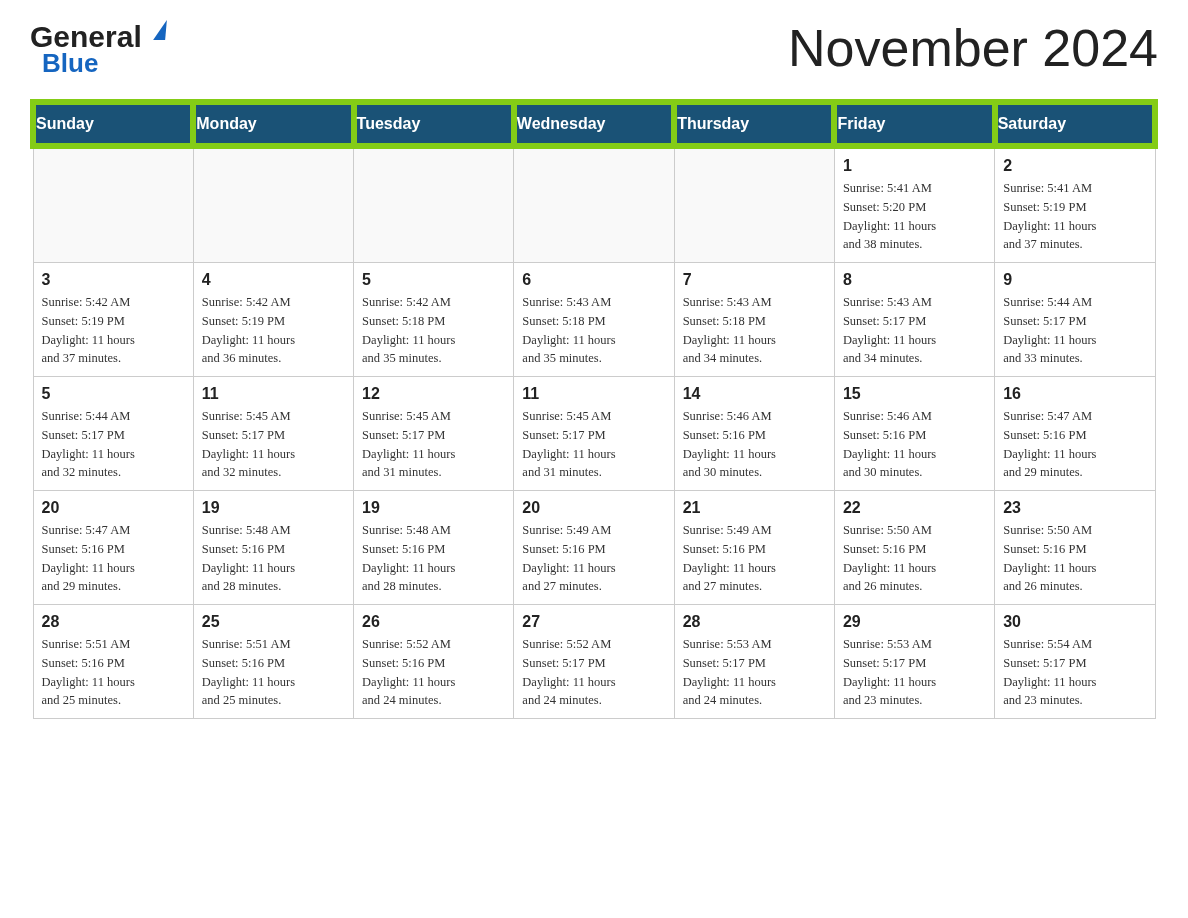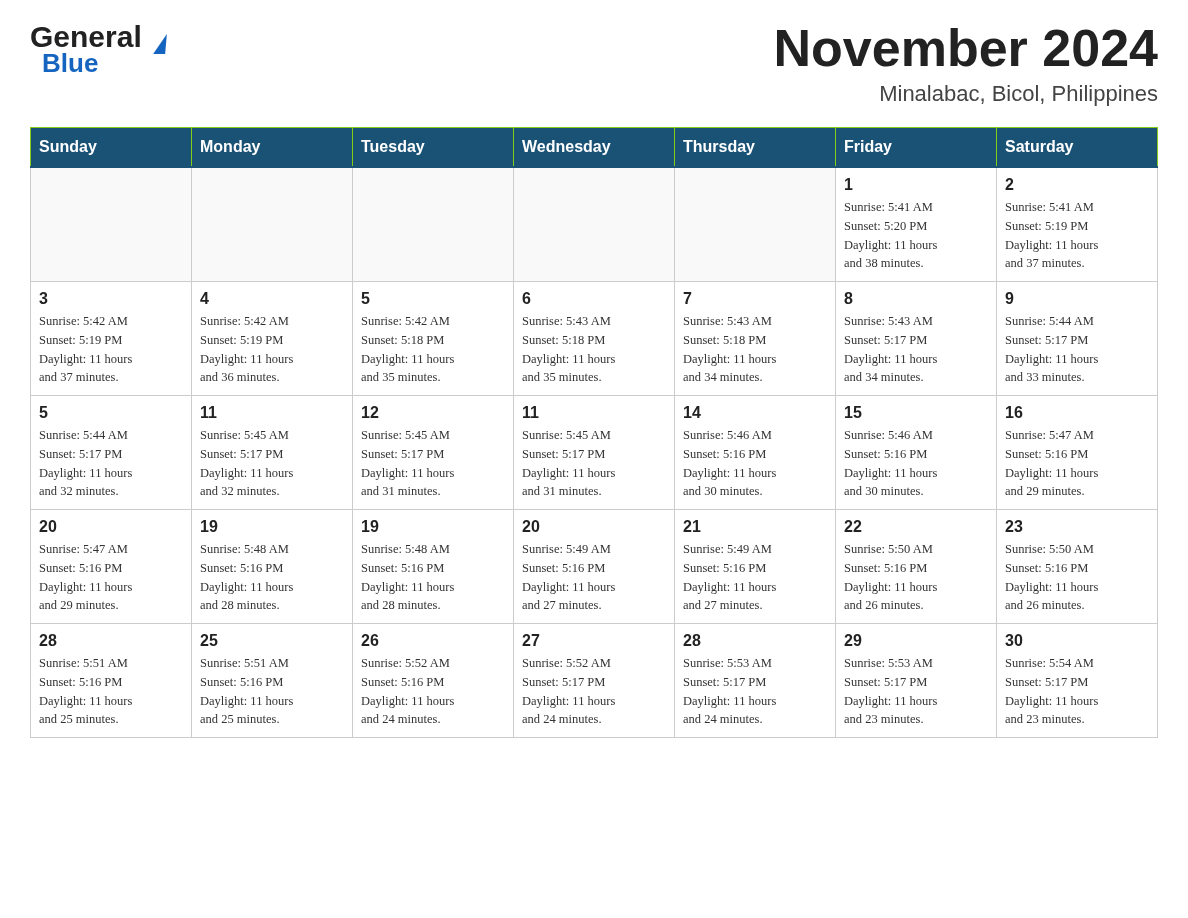--- a/index.html
+++ b/index.html
@@ -14,42 +14,42 @@
       display: flex;
       justify-content: space-between;
       align-items: flex-start;
       margin-bottom: 20px;
     }
     .title-block {
       text-align: right;
     }
     .month-title {
       font-size: 52px;
-      font-weight: bold;
+      font-weight: normal;
       color: #222;
       line-height: 1.1;
     }
     .location-title {
       font-size: 22px;
       color: #444;
       margin-top: 4px;
     }
     .calendar-table {
       width: 100%;
       border-collapse: collapse;
       table-layout: fixed;
     }
     .calendar-table thead tr th {
       background-color: #1a5276;
       color: #fff;
       font-size: 16px;
       font-weight: bold;
-      padding: 10px 8px;
+      padding: 10px 0;
       text-align: left;
-      border: 1px solid #84cc16;
+      border: 6px solid #84cc16;
     }
     .calendar-table tbody tr td {
       vertical-align: top;
       border: 1px solid #ccc;
       padding: 8px;
       height: 110px;
       font-size: 13px;
       color: #333;
     }
     .calendar-table tbody tr:first-child td {
@@ -69,21 +69,21 @@
     }
     .empty-cell {
       background: #f9f9f9;
     }
     .logo-wrapper {
       display: flex;
       flex-direction: column;
     }
     .logo-line1 {
       display: flex;
-      align-items: flex-end;
+      align-items: flex-start;
       gap: 12px;
     }
     .logo-text-general {
       font-size: 30px;
       font-weight: bold;
       color: #222;
     }
     .logo-triangle {
       display: inline-block;
       width: 0;
@@ -107,21 +107,20 @@
 <div class="header">
   <div class="logo-wrapper">
     <div class="logo-line1">
       <span class="logo-text-general">General</span>
       <span class="logo-triangle"></span>
     </div>
     <div class="logo-line2">Blue</div>
   </div>
   <div class="title-block">
     <div class="month-title">November 2024</div>
-    <div class="location-title">Minalabac, Bicol, Philippines</div>
   </div>
 </div>
 
 <table class="calendar-table">
   <thead>
     <tr>
     <th>Sunday</th>
         <th>Monday</th>
         <th>Tuesday</th>
         <th>Wednesday</th>

